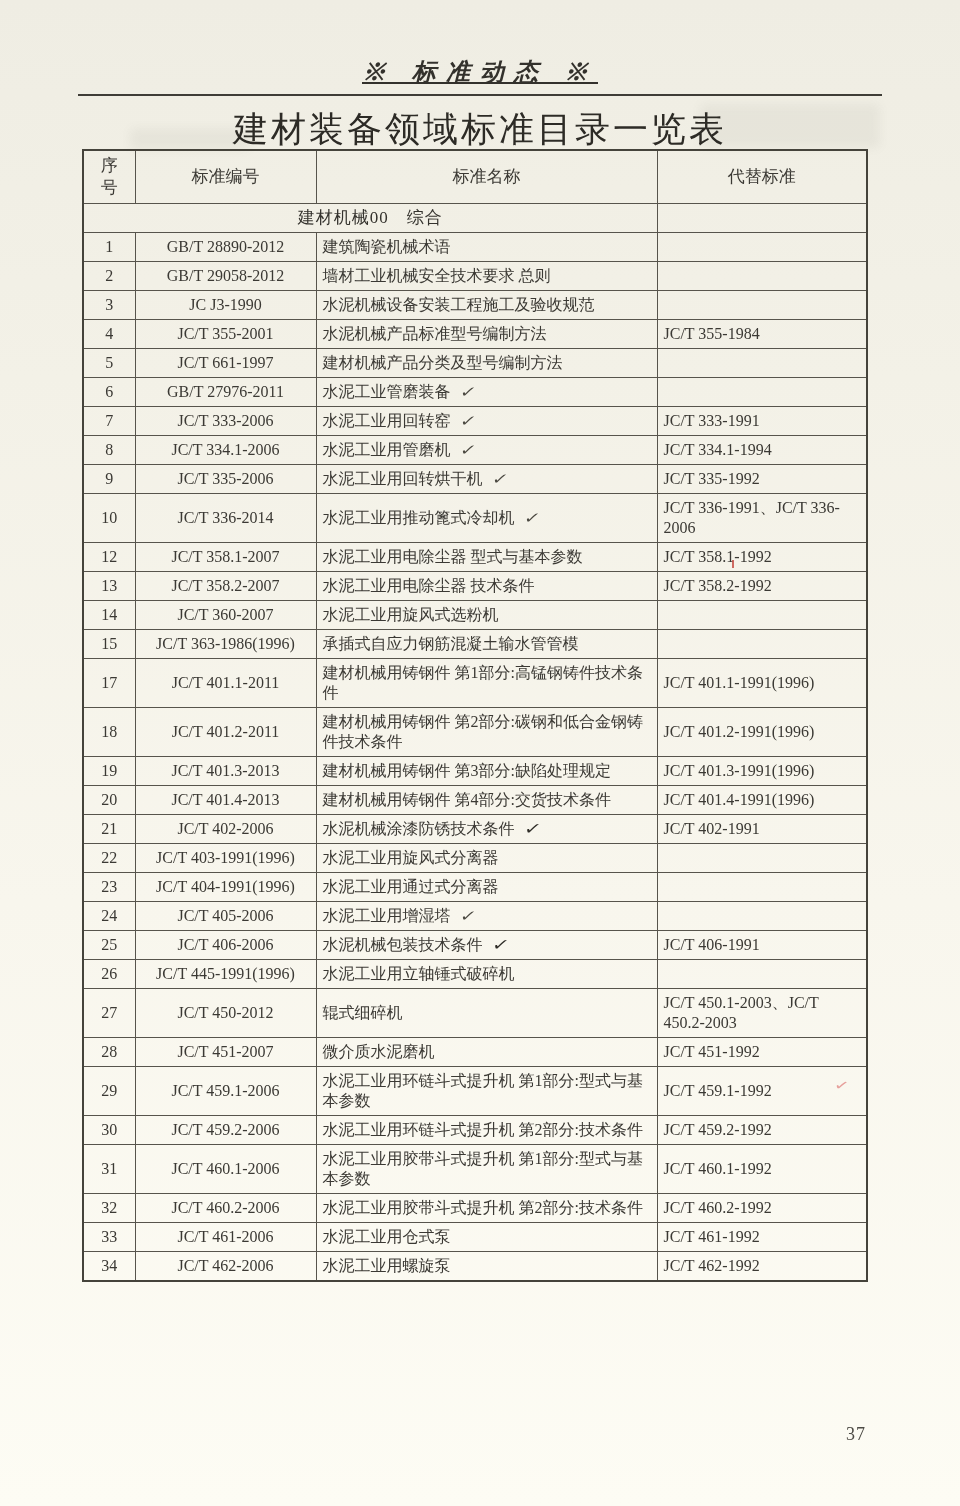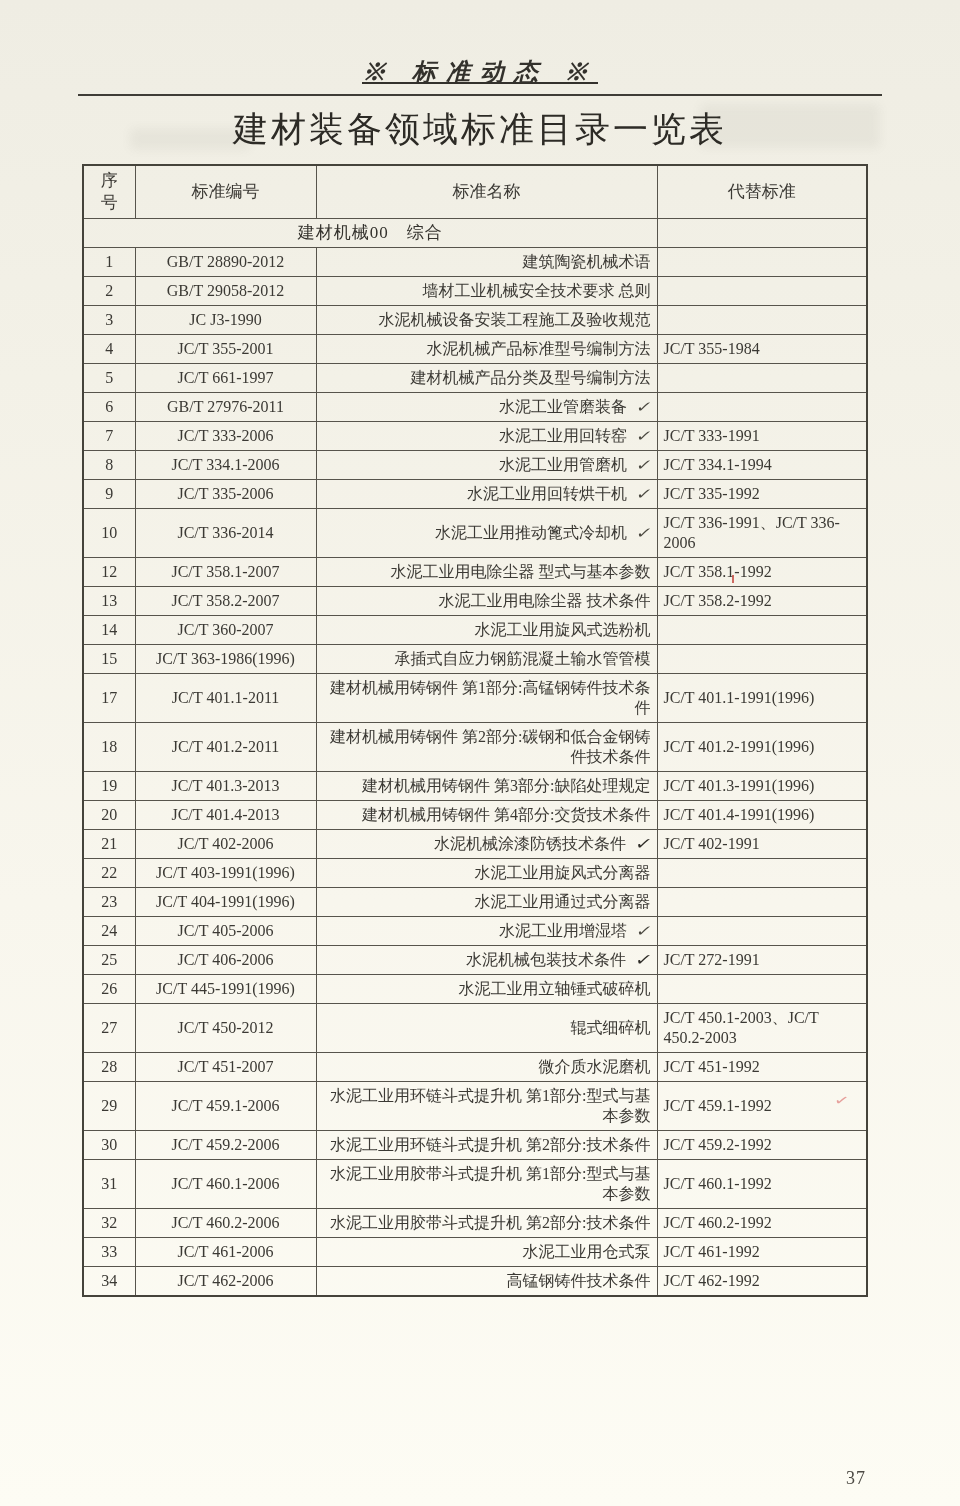--- a/index.html
+++ b/index.html
@@ -21,51 +21,51 @@
     color:#33312c;
     text-decoration:underline;
   }
   .rule{position:absolute;left:78px;top:94px;width:804px;height:2px;background:#3f3d37;}
   .doc-title{
     position:absolute;left:0;top:106px;width:100%;text-align:center;
     font-size:35px;font-weight:normal;letter-spacing:3px;color:#2d2b26;margin:0;
   }
 
   table.std{
-    position:absolute;left:82px;top:164px;width:784px;
+    position:absolute;left:82px;top:149px;width:784px;
     border-collapse:collapse;table-layout:fixed;
     border:2px solid #45433b;
     font-size:16px;line-height:20px;
   }
   col.c-no{width:52px;} col.c-code{width:181px;} col.c-name{width:341px;} col.c-rep{width:210px;}
   .std th,.std td{
     border:1px solid #57544c;padding:4px 6px;vertical-align:middle;
     font-weight:normal;color:#3b3934;
   }
   .std thead th{height:36px;text-align:center;font-size:17px;}
   .no-head-inner{display:inline-block;width:1.1em;word-break:break-all;line-height:22px;}
   .section-row td{text-align:center;font-size:17px;letter-spacing:1px;color:#34322d;}
   .cell-no{text-align:center;}
   .cell-code{text-align:center;padding-left:13px;white-space:nowrap;}
-  .cell-name{text-align:right;padding-left:9px;}
+  .cell-name{text-align:left;padding-left:9px;}
   .cell-replaced{text-align:left;position:relative;}
   .check{
     font-family:"DejaVu Sans",sans-serif;display:inline-block;margin-left:11px;
     color:#4a4840;transform:skewX(-12deg) scaleX(1.25);font-size:15px;
   }
   .check.bold{font-weight:bold;color:#2e2c27;font-size:16px;}
   .artifact{position:absolute;pointer-events:none;}
   .artifact.red-tick{left:74px;top:17px;width:2px;height:8px;background:#c4473f;opacity:.8;}
   .artifact.pink-check{
     right:18px;top:8px;color:#e0827f;opacity:.75;font-family:"DejaVu Sans",sans-serif;
     transform:rotate(8deg) scaleX(1.3);font-size:14px;font-weight:bold;
   }
   .page-number{
     position:absolute;left:836px;top:1424px;width:40px;text-align:center;
-    font-size:18px;color:#4c4a44;letter-spacing:1px;margin-top:44px;
+    font-size:18px;color:#4c4a44;letter-spacing:1px;
   }
 </style>
 </head>
 <body>
 
 <div class="page">
 
   <div class="ghost g1"></div>
   <div class="ghost g2"></div>
 
@@ -224,21 +224,21 @@
         <tr class="data-row">
           <td class="cell-no">24</td>
           <td class="cell-code">JC/T 405-2006</td>
           <td class="cell-name">水泥工业用增湿塔<span class="check">✓</span></td>
           <td class="cell-replaced"></td>
         </tr>
         <tr class="data-row">
           <td class="cell-no">25</td>
           <td class="cell-code">JC/T 406-2006</td>
           <td class="cell-name">水泥机械包装技术条件<span class="check bold">✓</span></td>
-          <td class="cell-replaced">JC/T 272-1991</td>
+          <td class="cell-replaced">JC/T 406-1991</td>
         </tr>
         <tr class="data-row">
           <td class="cell-no">26</td>
           <td class="cell-code">JC/T 445-1991(1996)</td>
           <td class="cell-name">水泥工业用立轴锤式破碎机</td>
           <td class="cell-replaced"></td>
         </tr>
         <tr class="data-row">
           <td class="cell-no">27</td>
           <td class="cell-code">JC/T 450-2012</td>
@@ -277,20 +277,20 @@
         </tr>
         <tr class="data-row">
           <td class="cell-no">33</td>
           <td class="cell-code">JC/T 461-2006</td>
           <td class="cell-name">水泥工业用仓式泵</td>
           <td class="cell-replaced">JC/T 461-1992</td>
         </tr>
         <tr class="data-row">
           <td class="cell-no">34</td>
           <td class="cell-code">JC/T 462-2006</td>
-          <td class="cell-name">高锰钢铸件技术条件</td>
+          <td class="cell-name">水泥工业用螺旋泵</td>
           <td class="cell-replaced">JC/T 462-1992</td>
         </tr>
       </tbody>
   </table>
 
   <div class="page-number">37</div>
 </div>
 
 </body></html>

